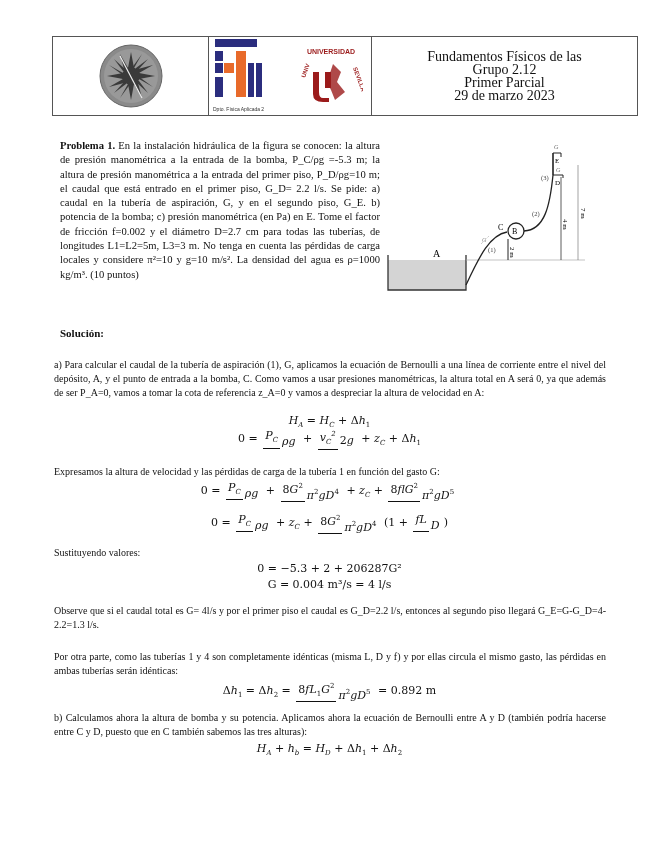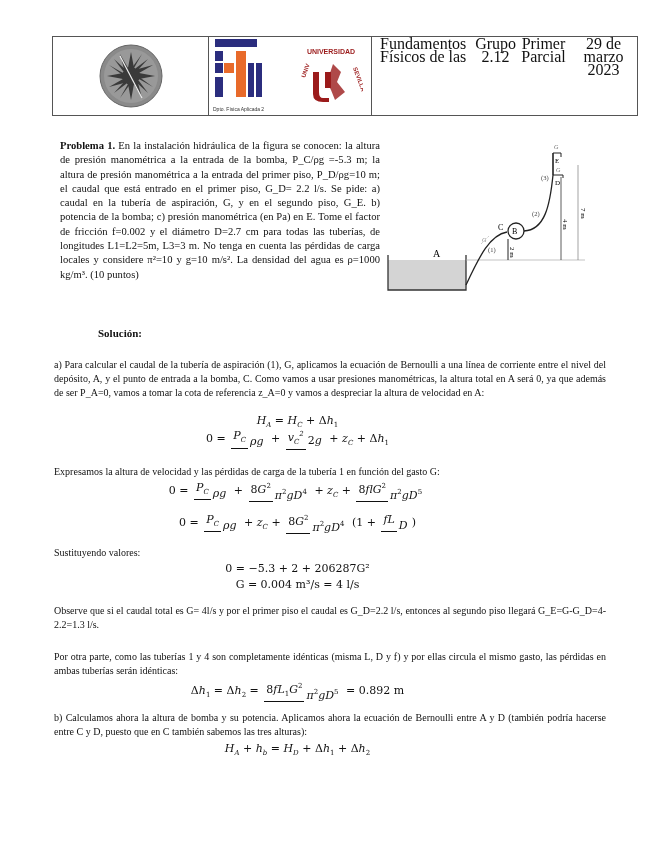--- a/index.html
+++ b/index.html
@@ -4,30 +4,30 @@
 <style>
   html, body { margin:0; padding:0; background:#ffffff; }
   body { width:655px; height:848px; position:relative; overflow:hidden;
          font-family:"Liberation Serif","DejaVu Serif",serif; color:#111; }
   .header { position:absolute; left:52px; top:36px; width:584px; height:78px;
             border:1px solid #555; display:flex; }
   .hcell { border-right:1px solid #555; height:100%; position:relative; }
   .hcell:last-child { border-right:none; }
   .c1 { width:155px; display:flex; align-items:center; justify-content:center; }
   .c2 { width:162px; }
-  .c3 { flex:1; display:flex; flex-direction:row; justify-content:center;
-        font-size:16px; line-height:13.2px; text-align:center; }
+  .c3 { flex:1; display:flex; flex-direction:column; align-items:center; justify-content:center;
+        font-size:14px; line-height:13.2px; text-align:center; }
   .fa-caption { position:absolute; left:4px; bottom:3px; font-family:"Liberation Sans",sans-serif;
                 font-size:5px; color:#333; }
   .body-text { position:absolute; font-size:10.6px; line-height:14.3px; text-align:justify; }
   .problem { left:60px; top:139px; width:320px; }
-  .sol-title { position:absolute; left:60px; top:327px; font-size:11px; font-weight:bold;margin-left:38px; }
+  .sol-title { position:absolute; left:60px; top:327px; font-size:11px; font-weight:bold; }
   .para { position:absolute; left:54px; width:552px; font-size:10px; line-height:14px; text-align:justify; }
-  .eq { position:absolute; left:0; width:595px; text-align:center;
-        font-family:"DejaVu Serif",serif; font-size:11px; }
+  .eq { position:absolute; left:16px; width:595px; text-align:center;
+        font-family:"DejaVu Serif",serif; font-size:11px;padding-left:16px; }
   .frac { display:inline-flex; flex-direction:row; vertical-align:middle; text-align:center; margin:0 2px; }
   .frac .num { border-bottom:1px solid #111; padding:0 2px; line-height:13px; }
   .frac .den { line-height:13px; padding:0 2px;margin-top:6px; }
   i { font-style:italic; }
   sub, sup { font-size:7px; }
   .diagram { position:absolute; left:385px; top:135px; }
 </style>
 </head>
 <body>
 

